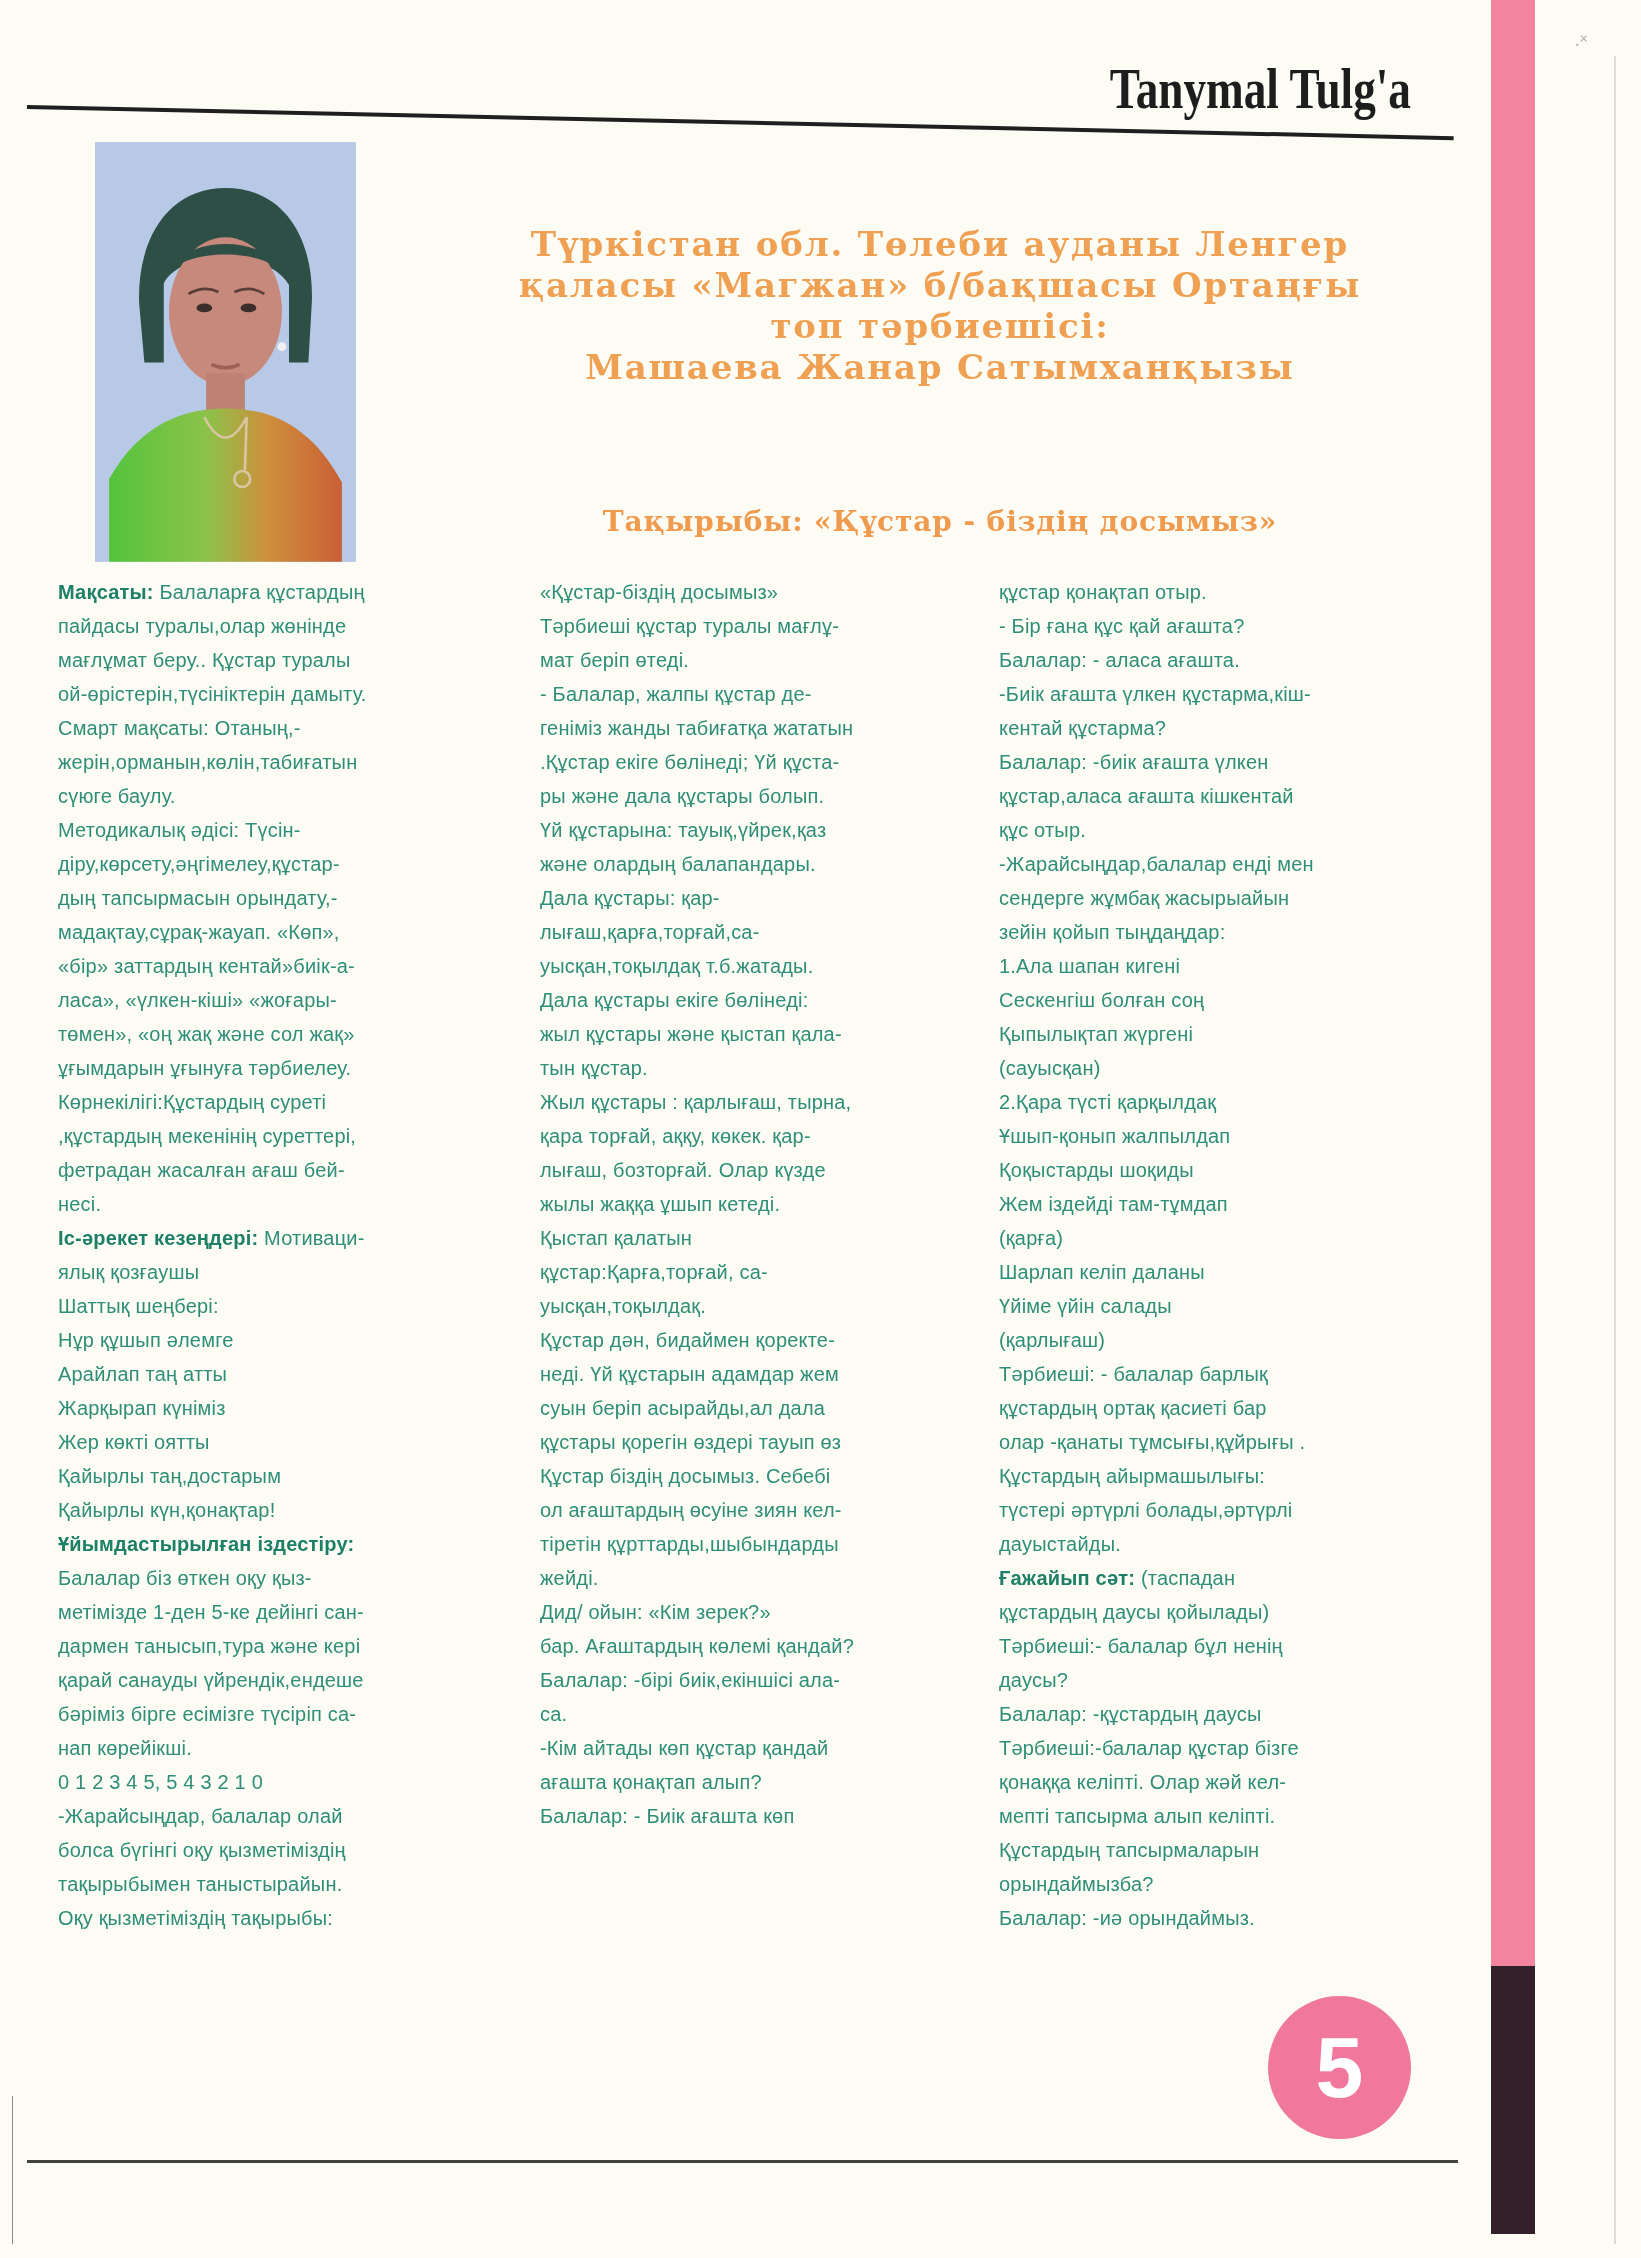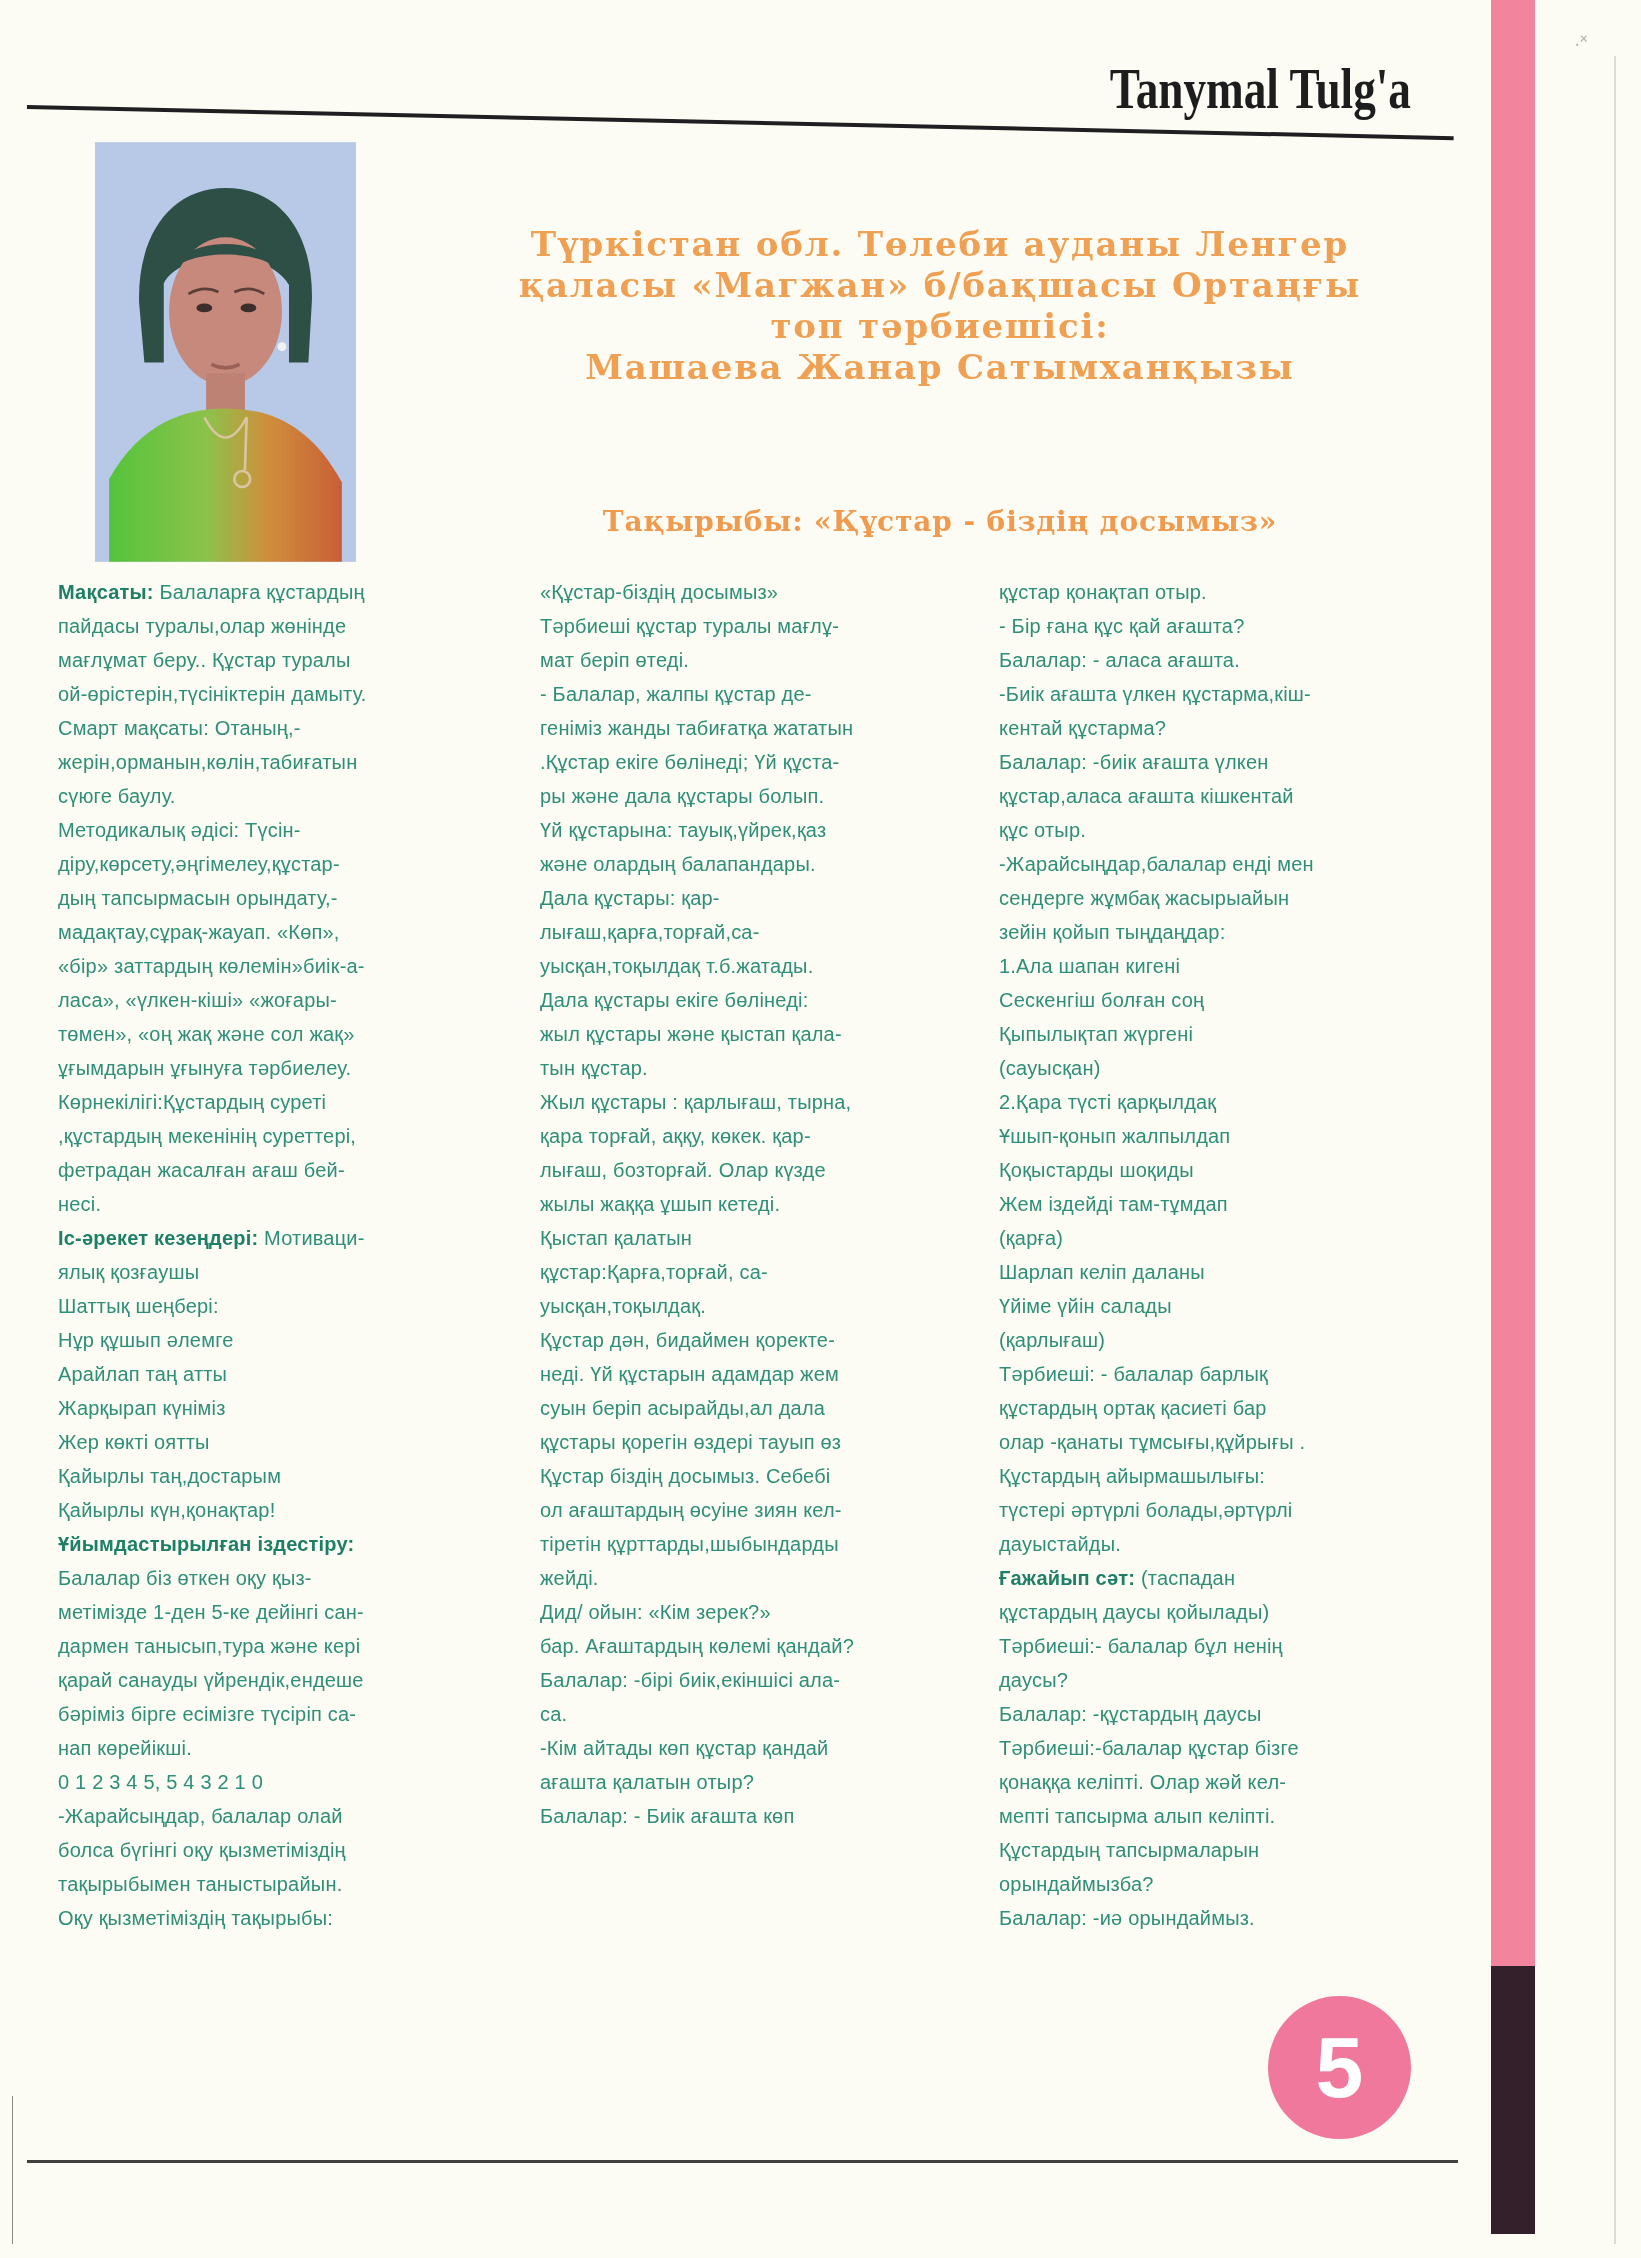--- a/index.html
+++ b/index.html
@@ -105,21 +105,21 @@
       <div class="line">пайдасы туралы,олар жөнінде</div>
       <div class="line">мағлұмат беру.. Құстар туралы</div>
       <div class="line">ой-өрістерін,түсініктерін дамыту.</div>
       <div class="line">Смарт мақсаты: Отаның,-</div>
       <div class="line">жерін,орманын,көлін,табиғатын</div>
       <div class="line">сүюге баулу.</div>
       <div class="line">Методикалық әдісі: Түсін-</div>
       <div class="line">діру,көрсету,әңгімелеу,құстар-</div>
       <div class="line">дың тапсырмасын орындату,-</div>
       <div class="line">мадақтау,сұрақ-жауап.  «Көп»,</div>
-      <div class="line">«бір» заттардың көлемін»биік-а-</div>
+      <div class="line">«бір» заттардың кентай»биік-а-</div>
       <div class="line">ласа», «үлкен-кіші» «жоғары-</div>
       <div class="line">төмен», «оң жақ және сол жақ»</div>
       <div class="line">ұғымдарын ұғынуға тәрбиелеу.</div>
       <div class="line">Көрнекілігі:Құстардың суреті</div>
       <div class="line">,құстардың мекенінің суреттері,</div>
       <div class="line">фетрадан жасалған ағаш бей-</div>
       <div class="line">несі.</div>
       <div class="line"><b>Іс-әрекет кезеңдері:</b>  Мотиваци-</div>
       <div class="line">ялық қозғаушы</div>
       <div class="line">Шаттық шеңбері:</div>
@@ -171,21 +171,21 @@
       <div class="line">құстары қорегін өздері тауып өз</div>
       <div class="line">Құстар біздің досымыз. Себебі</div>
       <div class="line">ол ағаштардың өсуіне зиян кел-</div>
       <div class="line">тіретін құрттарды,шыбындарды</div>
       <div class="line">жейді.</div>
       <div class="line">Дид/ ойын:  «Кім зерек?»</div>
       <div class="line">бар. Ағаштардың көлемі қандай?</div>
       <div class="line">Балалар: -бірі биік,екіншісі ала-</div>
       <div class="line">са.</div>
       <div class="line">-Кім айтады көп құстар қандай</div>
-      <div class="line">ағашта қалатын отыр?</div>
+      <div class="line">ағашта қонақтап алып?</div>
       <div class="line">Балалар: - Биік ағашта көп</div>
     </div>
   <div class="col" id="col3">
       <div class="line">құстар қонақтап отыр.</div>
       <div class="line">- Бір ғана құс қай ағашта?</div>
       <div class="line">Балалар: - аласа ағашта.</div>
       <div class="line">-Биік ағашта үлкен құстарма,кіш-</div>
       <div class="line">кентай құстарма?</div>
       <div class="line">Балалар: -биік ағашта үлкен</div>
       <div class="line">құстар,аласа ағашта кішкентай</div>

